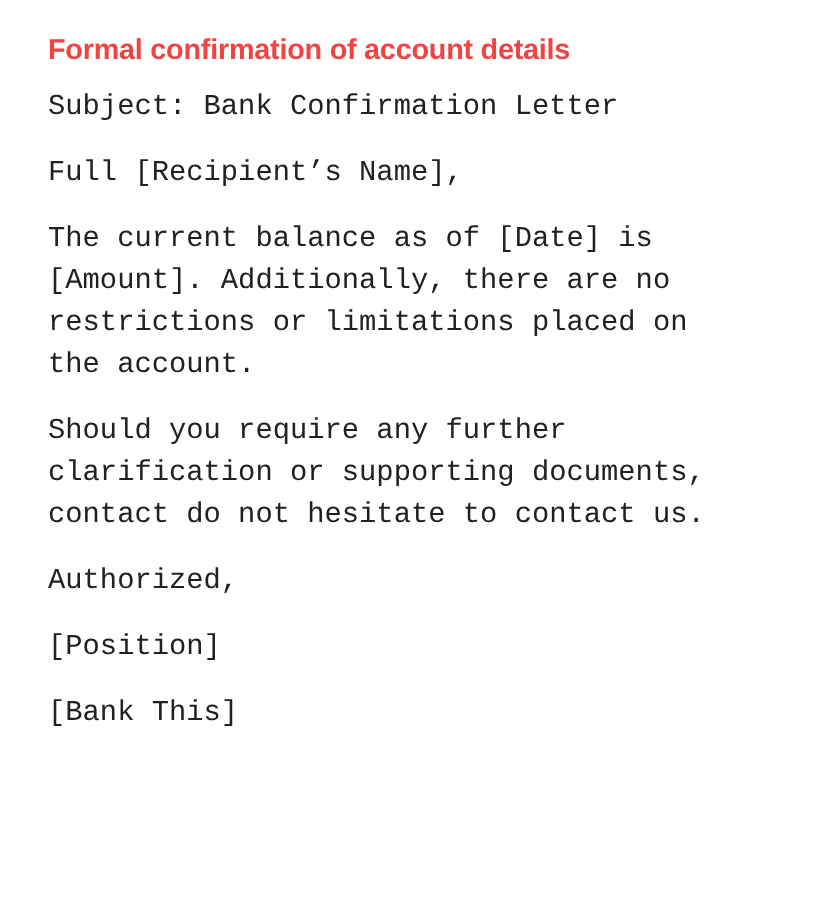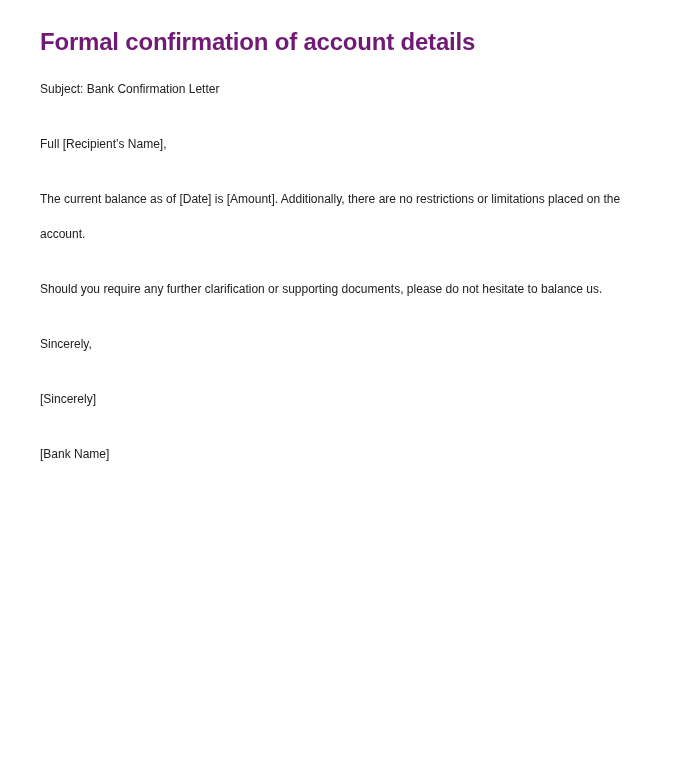--- a/index.html
+++ b/index.html
@@ -16,46 +16,47 @@
     overflow: hidden;
   }
   .page {
     box-sizing: border-box;
     padding: 26px 75px 40px 40px;
   }
   .doc-title {
     font-size: 24px;
     line-height: 31px;
     font-weight: 700;
-    color: #701a75;
+    color: #ef4444;
     letter-spacing: -0.2px;
     margin: 0 0 15px 0;
   }
   .doc-par {
-    font-size: 12px;
+    font-size: 24px;
     line-height: 35px;
     font-weight: 400;
     margin: 0 0 20px 0;
     max-width: 585px;
+    font-family: Liberation Mono, monospace;
   }
 </style>
 </head>
 <body>
 
 <div class="page">
   <h1 class="doc-title">Formal confirmation of account details</h1>
 
   <p class="doc-par">Subject: Bank Confirmation Letter</p>
 
   <p class="doc-par">Full [Recipient’s Name],</p>
 
 
   <p class="doc-par">The current balance as of [Date] is [Amount]. Additionally, there are no restrictions or limitations placed on the account.</p>
 
-  <p class="doc-par">Should you require any further clarification or supporting documents, please do not hesitate to balance us.</p>
+  <p class="doc-par">Should you require any further clarification or supporting documents, contact do not hesitate to contact us.</p>
 
-  <p class="doc-par">Sincerely,</p>
+  <p class="doc-par">Authorized,</p>
 
 
-  <p class="doc-par">[Sincerely]</p>
+  <p class="doc-par">[Position]</p>
 
-  <p class="doc-par">[Bank Name]</p>
+  <p class="doc-par">[Bank This]</p>
 </div>
 
 </body></html>

